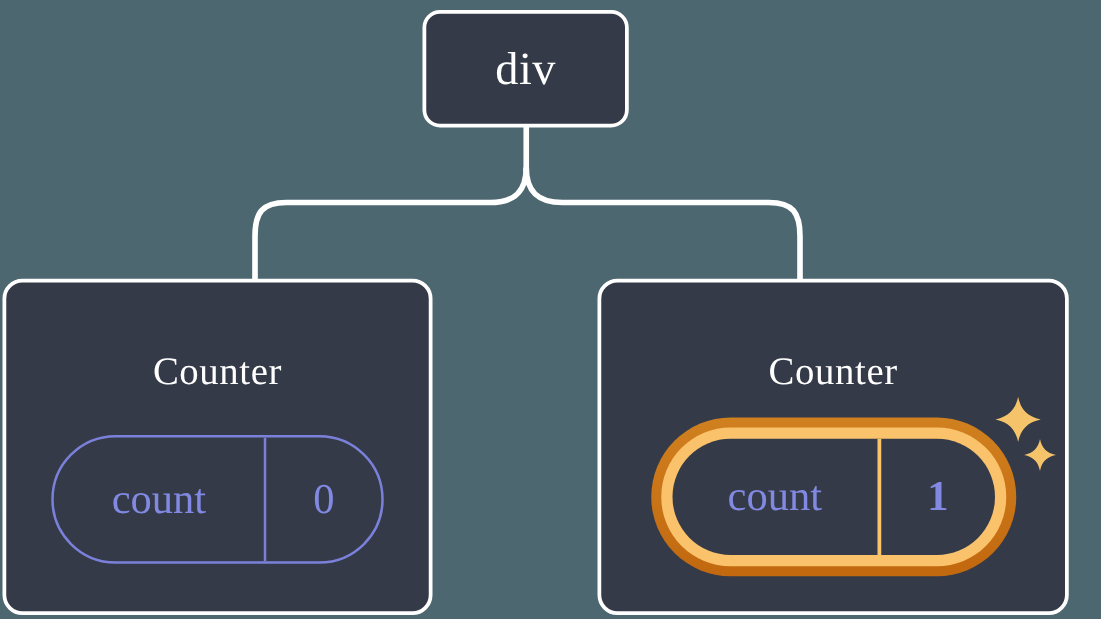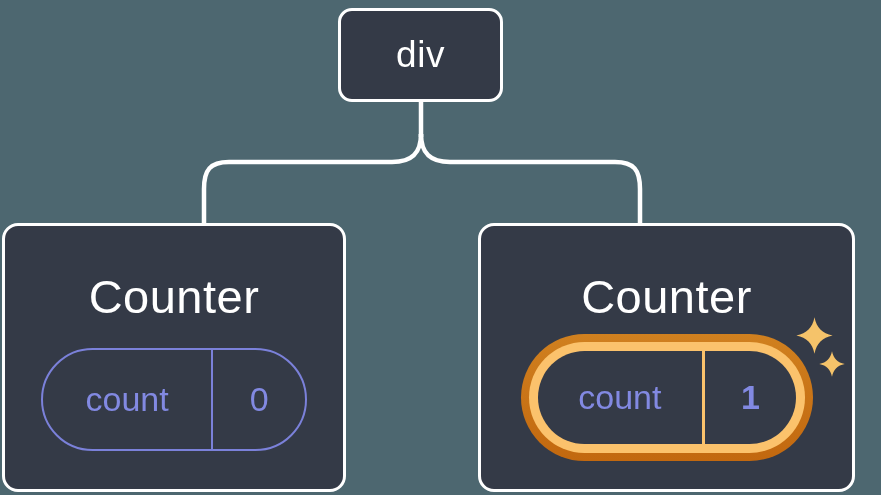--- a/index.html
+++ b/index.html
@@ -6,20 +6,21 @@
   body {
     width: 881px; height: 495px;
     background: #4D6770;
     font-family: "Liberation Sans", sans-serif;
     overflow: hidden;
   }
   .stage {
     position: relative;
     width: 881px; height: 404px;
     background: #4D6770;
+    font-family: Liberation Serif, serif;
   }
   .connector-svg {
     position: absolute; left: 0; top: 0;
     width: 881px; height: 495px;
     pointer-events: none;
   }
   .node-root {
     position: absolute;
     left: 338px; top: 8px;
     width: 165px; height: 94px;
@@ -44,21 +45,21 @@
     flex-direction: column;
     align-items: center;
   }
   .card-left  { left: 2px;   width: 344px; }
   .card-right { left: 478px; width: 377px; }
   .card-title {
     margin-top: 50px;
     height: 42px;
     line-height: 42px;
     color: #FFFFFF;
-    font-size: 47px;
+    font-size: 31px;
     letter-spacing: 0.5px;
   }
   
   .pill {
     margin-top: 30px;
     width: 266px; height: 103px;
     box-sizing: border-box;
     border: 2.5px solid #7B81DA;
     border-radius: 52px;
     display: flex;

